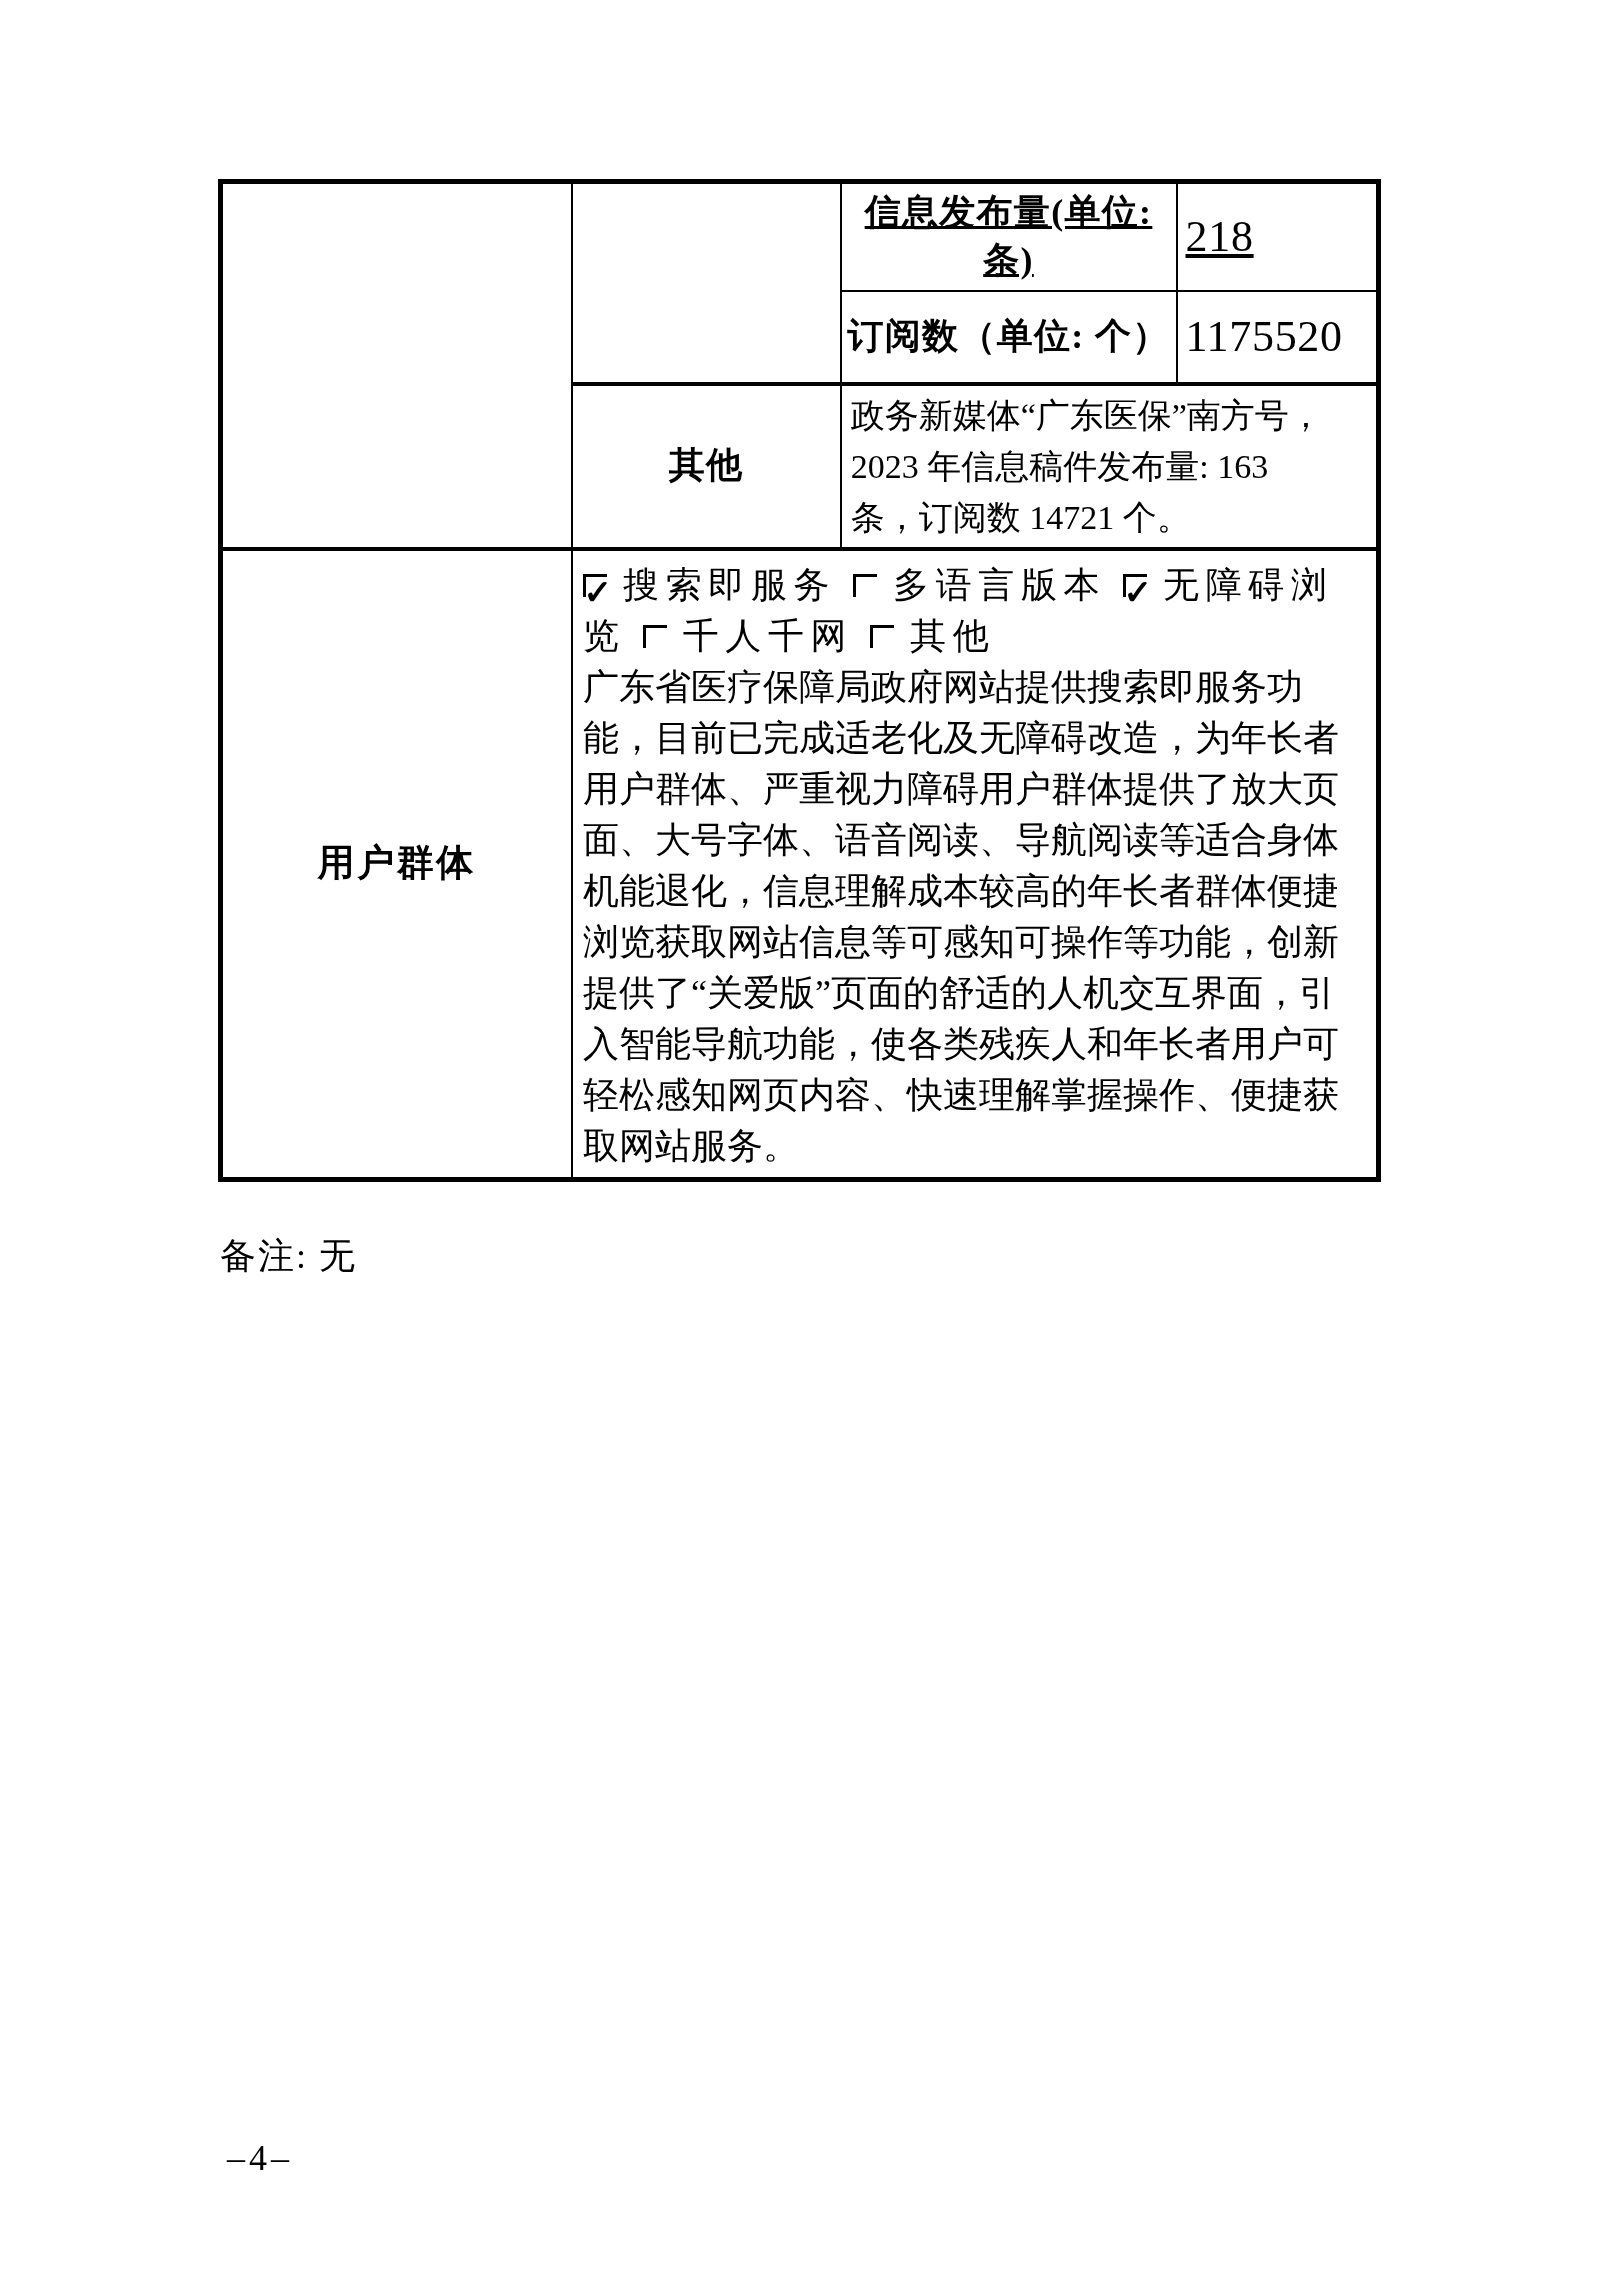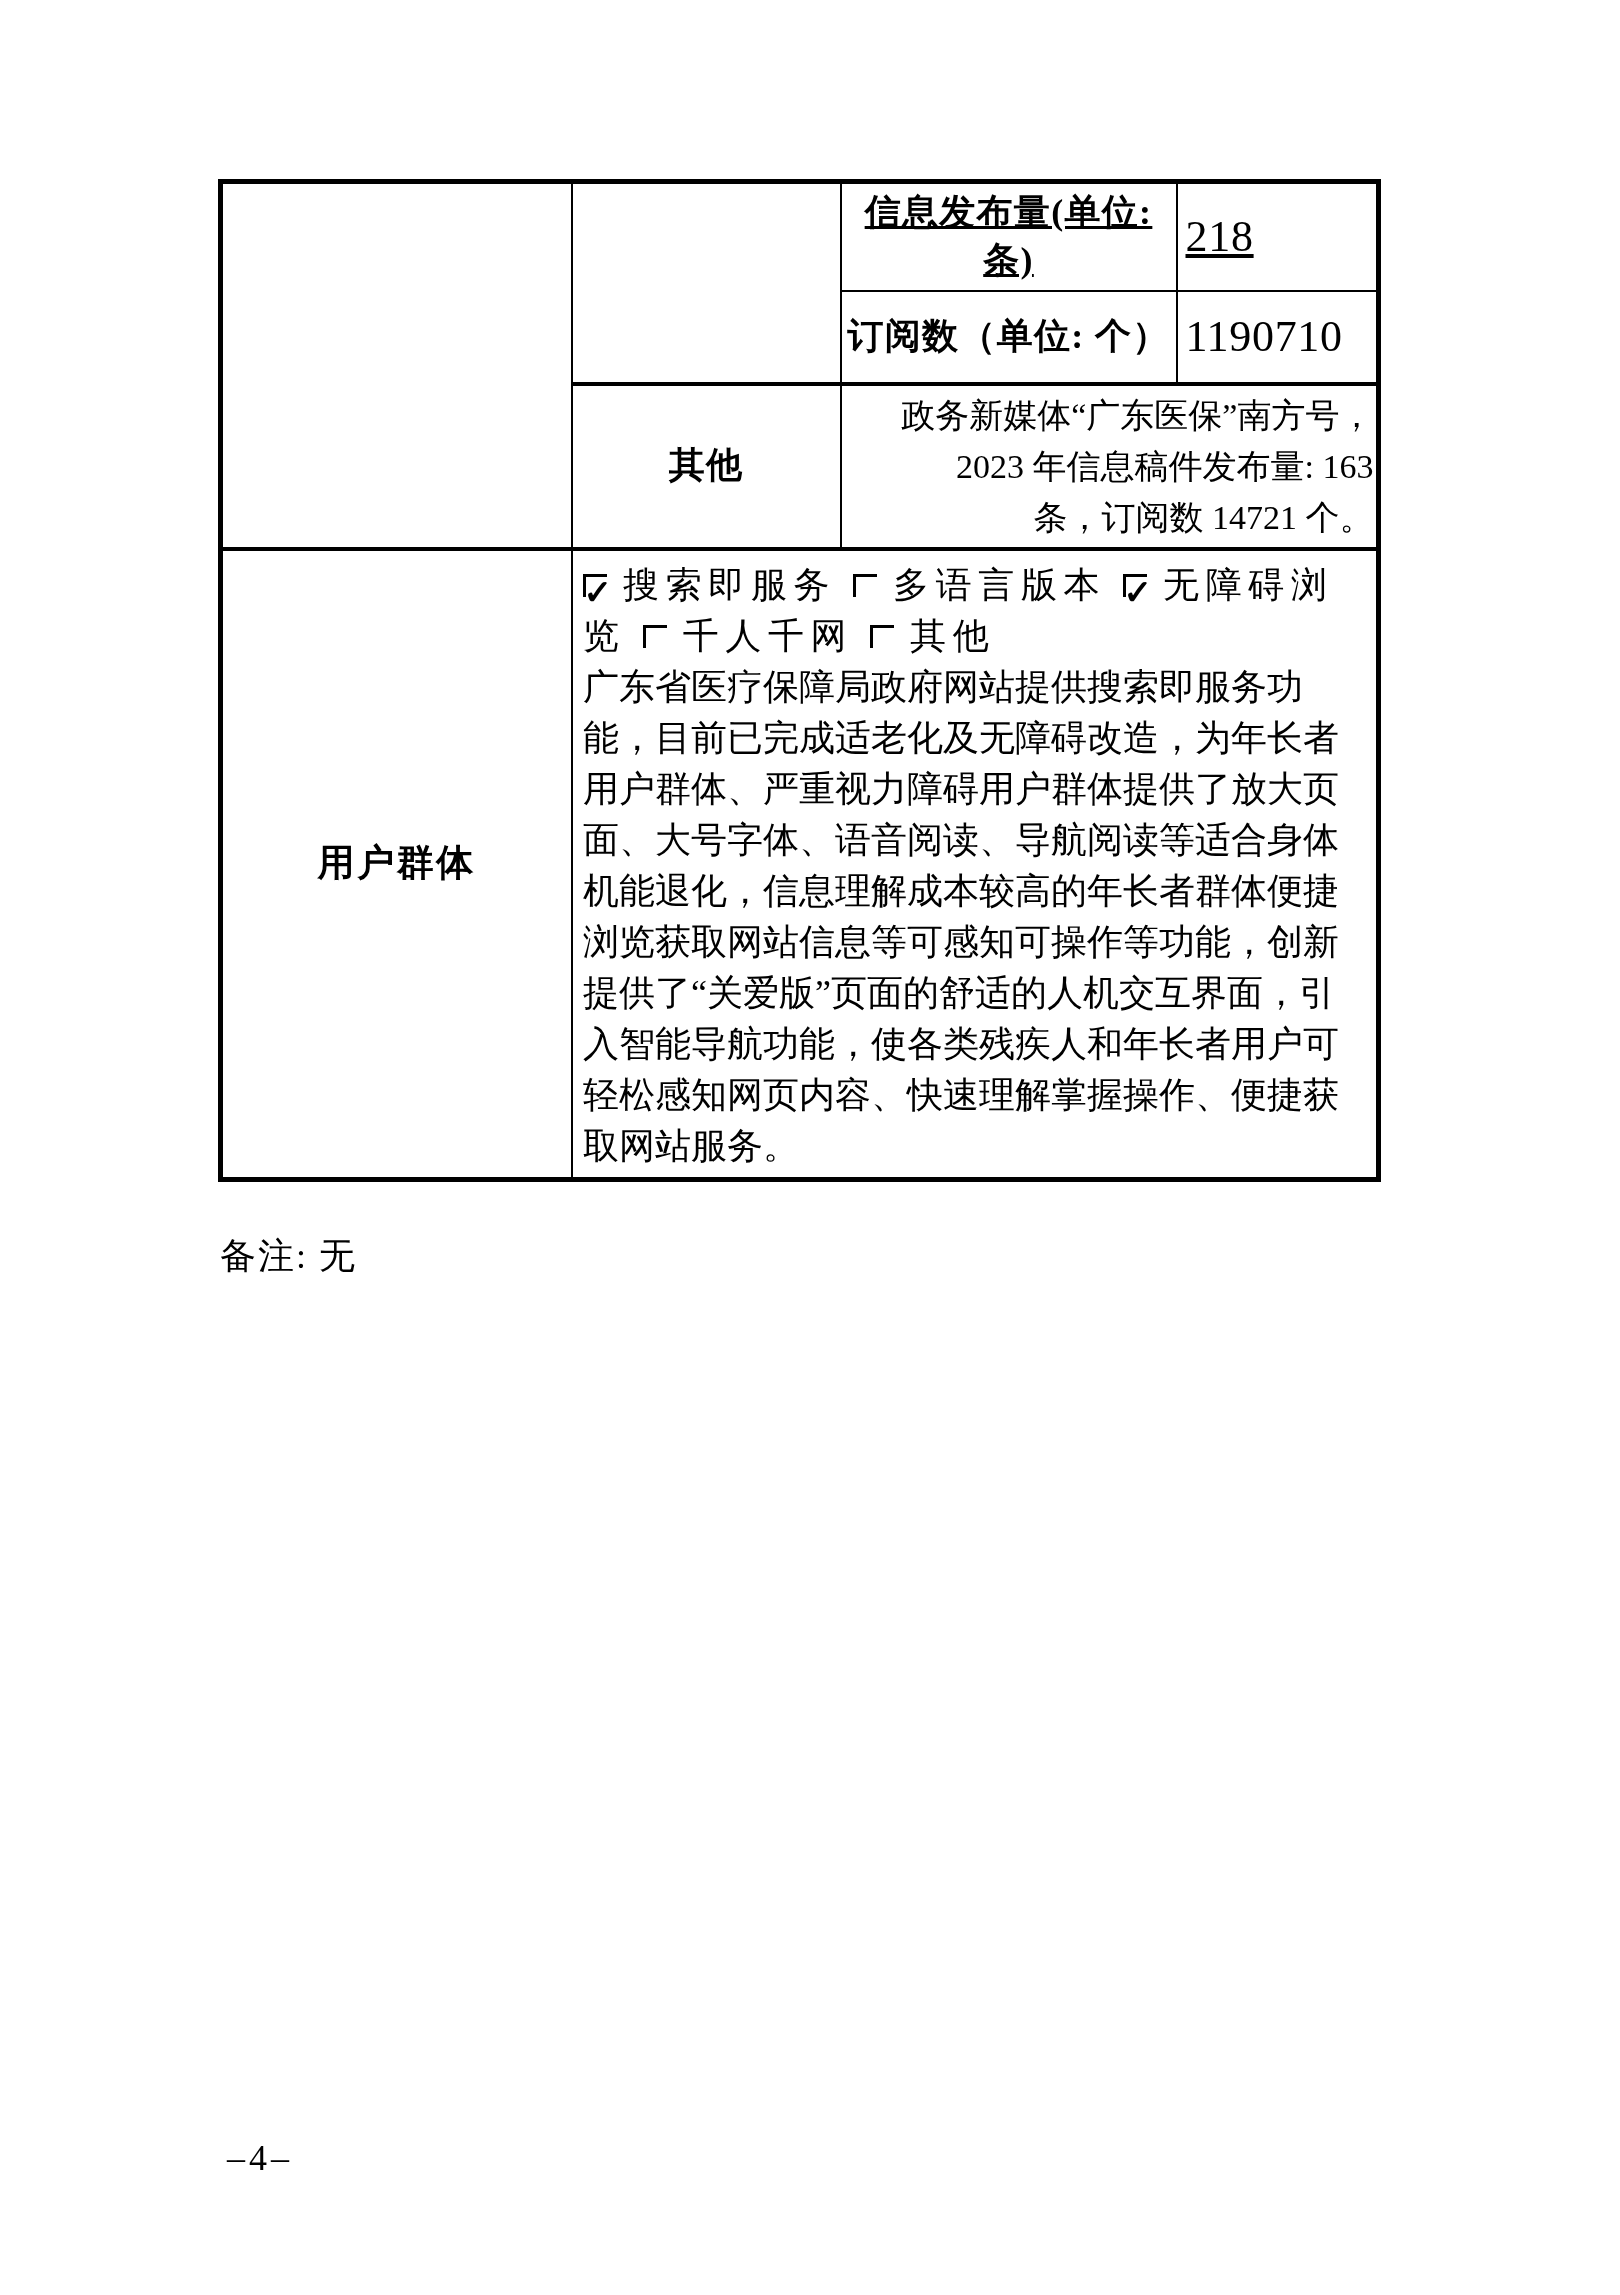--- a/index.html
+++ b/index.html
@@ -26,21 +26,21 @@
   .lab {
     font-weight: 700; text-align: center; vertical-align: middle;
     font-size: 36px; line-height: 1.32; letter-spacing: 1.3px;
   }
   .cat-lab { font-size: 37px; letter-spacing: 2.6px; }
   .val {
     font-size: 44px; text-align: left; vertical-align: middle;
     padding-left: 8px; font-weight: 400; letter-spacing: 0.7px;
   }
   .note {
-    font-size: 34px; line-height: 51px; text-align: right;
+    font-size: 34px; line-height: 51px; text-align: left;
     vertical-align: middle; padding: 4px 2.6px 4px 9.2px; margin-left: 48px;
   }
   .inno {
     vertical-align: top; text-align: left;
     padding: 9.2px 5.3px 5.3px 10.6px; font-size: 36px; margin-top: 24px;
   }
   .pre { white-space: pre-line; word-break: keep-all; }
 
   .opts { letter-spacing: 6.6px; line-height: 51px; word-break: normal; }
   .cb {
@@ -82,21 +82,21 @@
         <td rowspan="3"></td>
         <td rowspan="2"></td>
         <td class="lab">
           <div class="pre">信息发布量(单位:
 条)</div>
         </td>
         <td class="val">218</td>
       </tr>
       <tr class="r2">
         <td class="lab">订阅数（单位: 个）</td>
-        <td class="val">1190710</td>
+        <td class="val">1175520</td>
       </tr>
       <tr class="r3">
         <td class="lab thick">其他</td>
         <td class="note thick" colspan="2">
           <div class="pre">政务新媒体“广东医保”南方号，
 2023 年信息稿件发布量: 163
 条，订阅数 14721 个。</div>
         </td>
       </tr>
       <tr class="r4">

